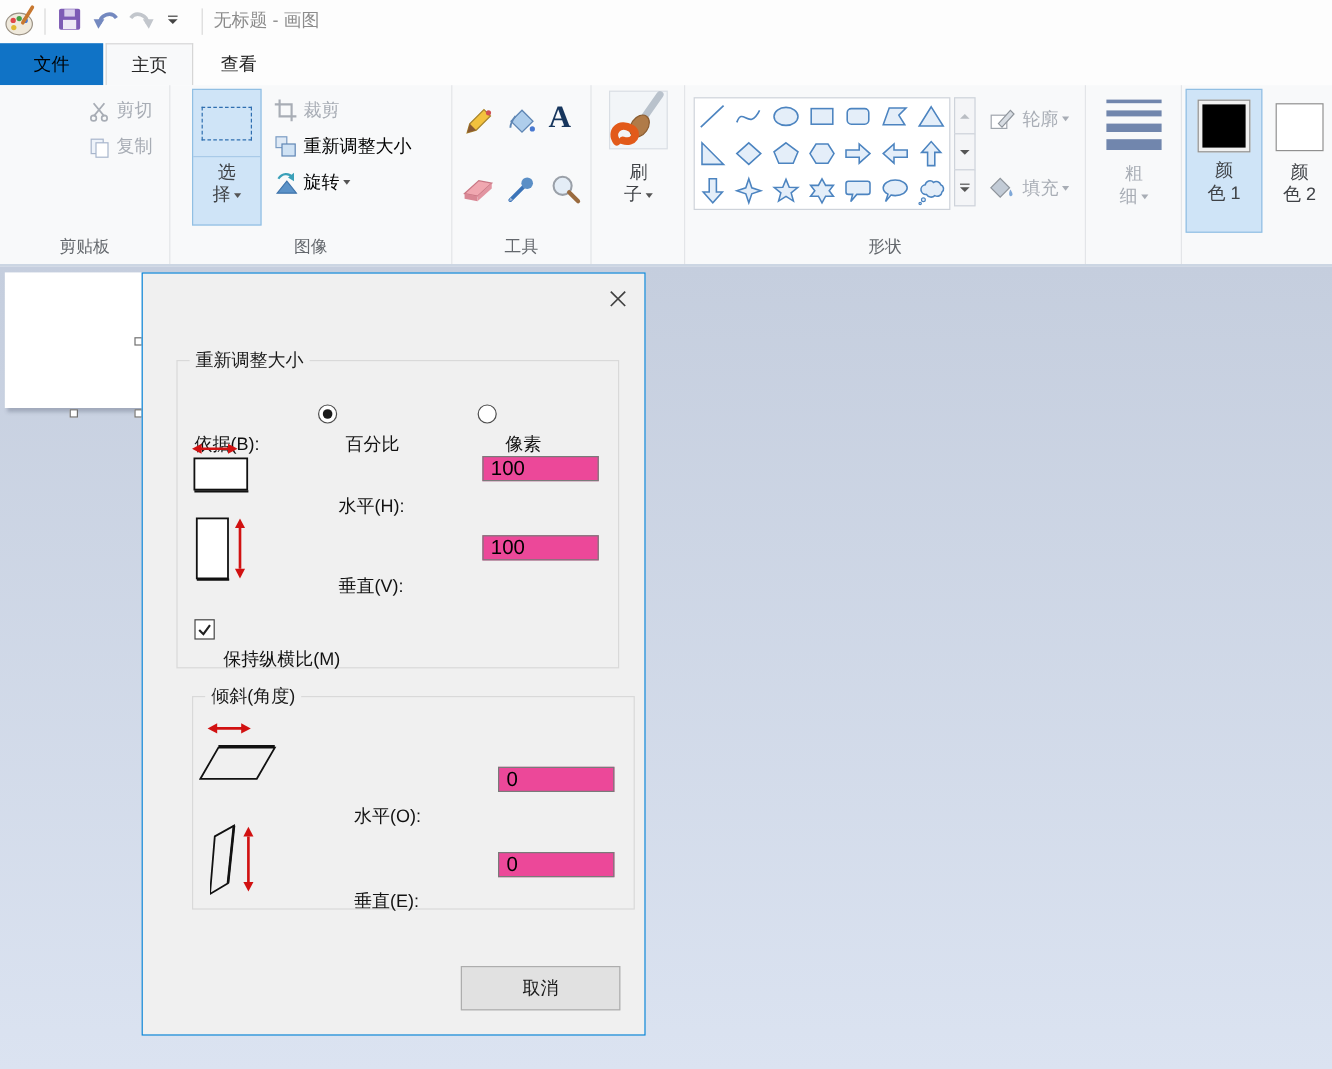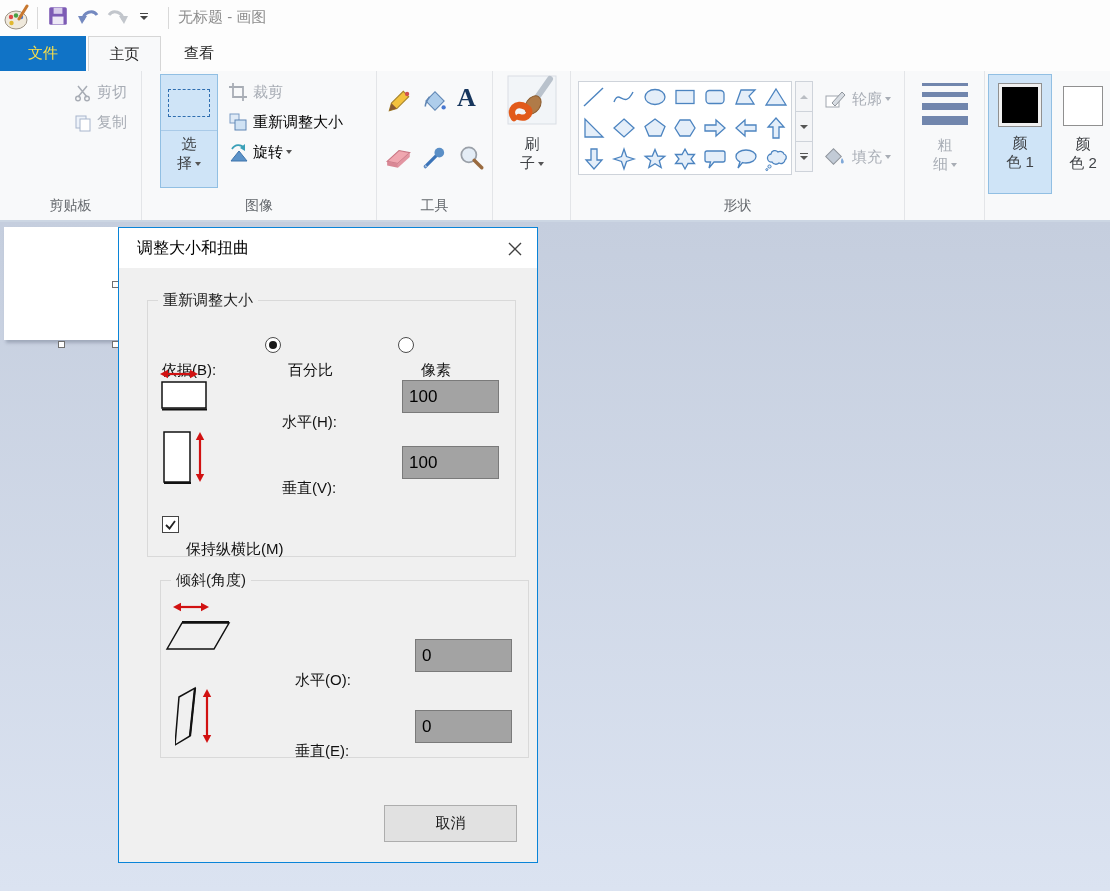--- a/index.html
+++ b/index.html
@@ -10,21 +10,21 @@
   .titlebar{position:absolute;left:0;top:0;width:1110px;height:36px;background:#fdfdfd;}
   .tb-sep{position:absolute;top:7px;width:1px;height:22px;background:#d9d9d9;}
   .qat-btn{position:absolute;top:5px;display:flex;align-items:center;justify-content:center;}
   .qat-more{position:absolute;left:138px;top:13px;width:12px;cursor:default;}
   .qat-more .bar{width:8px;height:1px;background:#444;margin:0 auto 2px;}
   .tri{width:0;height:0;border-left:4px solid transparent;border-right:4px solid transparent;border-top:4px solid #444;margin:0 auto;}
   .win-title{position:absolute;left:178px;top:8px;font-size:15px;color:#8c8c8c;white-space:nowrap;}
   
   .tabrow{position:absolute;left:0;top:36px;width:1110px;height:35px;background:#fdfdfd;}
   .tab{position:absolute;top:0;height:35px;display:flex;align-items:center;justify-content:center;font-size:15px;color:#262626;box-sizing:border-box;}
-  .tab-file{left:0;width:86px;background:#1073c6;color:#fde047;}
+  .tab-file{left:0;width:86px;background:#1073c6;color:#000000;}
   .tab-home{left:88px;width:73px;background:#f8f9fa;border:1px solid #d6d6d6;border-bottom:none;}
   .tab-view{left:162px;width:74px;}
   
   .ribbon{position:absolute;left:0;top:71px;width:1110px;height:149px;background:#f8f9fa;border-bottom:2px solid #ccd6e3;}
   .rsec{position:absolute;top:0;height:149px;border-right:1px solid #e3e5e8;box-sizing:border-box;}
   .seclabel{position:absolute;bottom:5px;left:0;width:100%;text-align:center;font-size:14px;color:#64686d;}
   .btn-label{font-size:15px;color:#3f4246;line-height:19px;text-align:center;}
   .dis{color:#a8adb5;}
   .dd{display:inline-block;width:0;height:0;border-left:3.5px solid transparent;border-right:3.5px solid transparent;border-top:4px solid #555;vertical-align:middle;margin-left:3px;}
   .dd.gray{border-top-color:#a8adb5;}
@@ -47,21 +47,21 @@
   .workarea{position:absolute;left:0;top:222px;width:1110px;height:669px;background:linear-gradient(#c5cede,#dbe3f1);}
   .canvas{position:absolute;left:4px;top:5px;width:115px;height:113px;background:#fff;box-shadow:2px 3px 3px rgba(110,120,140,.45);}
   .handle{position:absolute;width:7px;height:7px;background:#fff;border:1px solid #707070;box-sizing:border-box;}
   
   .dialog{position:absolute;left:118px;top:5px;width:420px;height:636px;background:#f0f0f0;border:1px solid #0984d8;box-sizing:border-box;z-index:10;}
   .dlg-title{position:absolute;left:0;top:0;width:100%;height:40px;background:#fff;display:flex;align-items:center;box-sizing:border-box;padding-left:18px;font-size:16px;color:#000;}
   .dlg-close{position:absolute;right:12px;top:11px;width:20px;height:20px;display:flex;align-items:center;justify-content:center;cursor:default;}
   .group{position:absolute;border:1px solid #d9d9d9;box-sizing:border-box;}
   .group-label{position:absolute;top:-10px;left:10px;background:#f0f0f0;padding:0 5px;font-size:15px;color:#1a1a1a;white-space:nowrap;}
   .fld{position:absolute;font-size:15px;color:#111;white-space:nowrap;margin-top:24px;}
-  .num-input{position:absolute;width:97px;height:33px;box-sizing:border-box;border:1px solid #7a7a7a;background:#a3a3a3;font-size:17px;color:#000;padding:1px 6px;font-family:inherit;outline:none;}
+  .num-input{position:absolute;width:97px;height:21px;box-sizing:border-box;border:1px solid #7a7a7a;background:#ec4899;font-size:17px;color:#000;padding:1px 6px;font-family:inherit;outline:none;}
   .radio{position:absolute;width:16px;height:16px;border:1px solid #4d4d4d;border-radius:50%;background:#fff;box-sizing:border-box;}
   .radio.sel::after{content:'';position:absolute;left:3px;top:3px;width:8px;height:8px;border-radius:50%;background:#1a1a1a;}
   .checkbox{position:absolute;width:17px;height:17px;border:1px solid #444;background:#fff;box-sizing:border-box;display:flex;align-items:center;justify-content:center;}
   .dlg-btn{position:absolute;width:133px;height:37px;background:#e1e1e1;font-size:15px;color:#1a1a1a;display:flex;align-items:center;justify-content:center;box-sizing:border-box;}
   .dlg-btn.primary{border:2px solid #0078d7;}
   .dlg-btn.secondary{border:1px solid #adadad;}
   .icn{display:block;}
 </style>
 </head>
 <body>
@@ -368,23 +368,20 @@
     </div>
   </div>
 
   <div class="workarea">
     <div class="canvas"></div>
     <div class="handle" style="left:112px;top:59px;"></div>
     <div class="handle" style="left:58px;top:119px;"></div>
     <div class="handle" style="left:112px;top:119px;"></div>
 
     <div class="dialog">
-      <div class="dlg-title">
-        <span>调整大小和扭曲</span>
-      </div>
       <div class="dlg-close">
         <svg width="16" height="16" viewBox="0 0 16 16">
           <path d="M2,2 L14,14 M14,2 L2,14" stroke="#404040" stroke-width="1.4" fill="none"></path>
         </svg>
       </div>
 
       <div class="group" style="left:28px;top:72px;width:369px;height:257px;">
         <span class="group-label">重新调整大小</span>
         <div class="fld" style="left:14px;top:36px;">依据(B):</div>
         <span class="radio sel" style="left:117px;top:36px;"></span>

